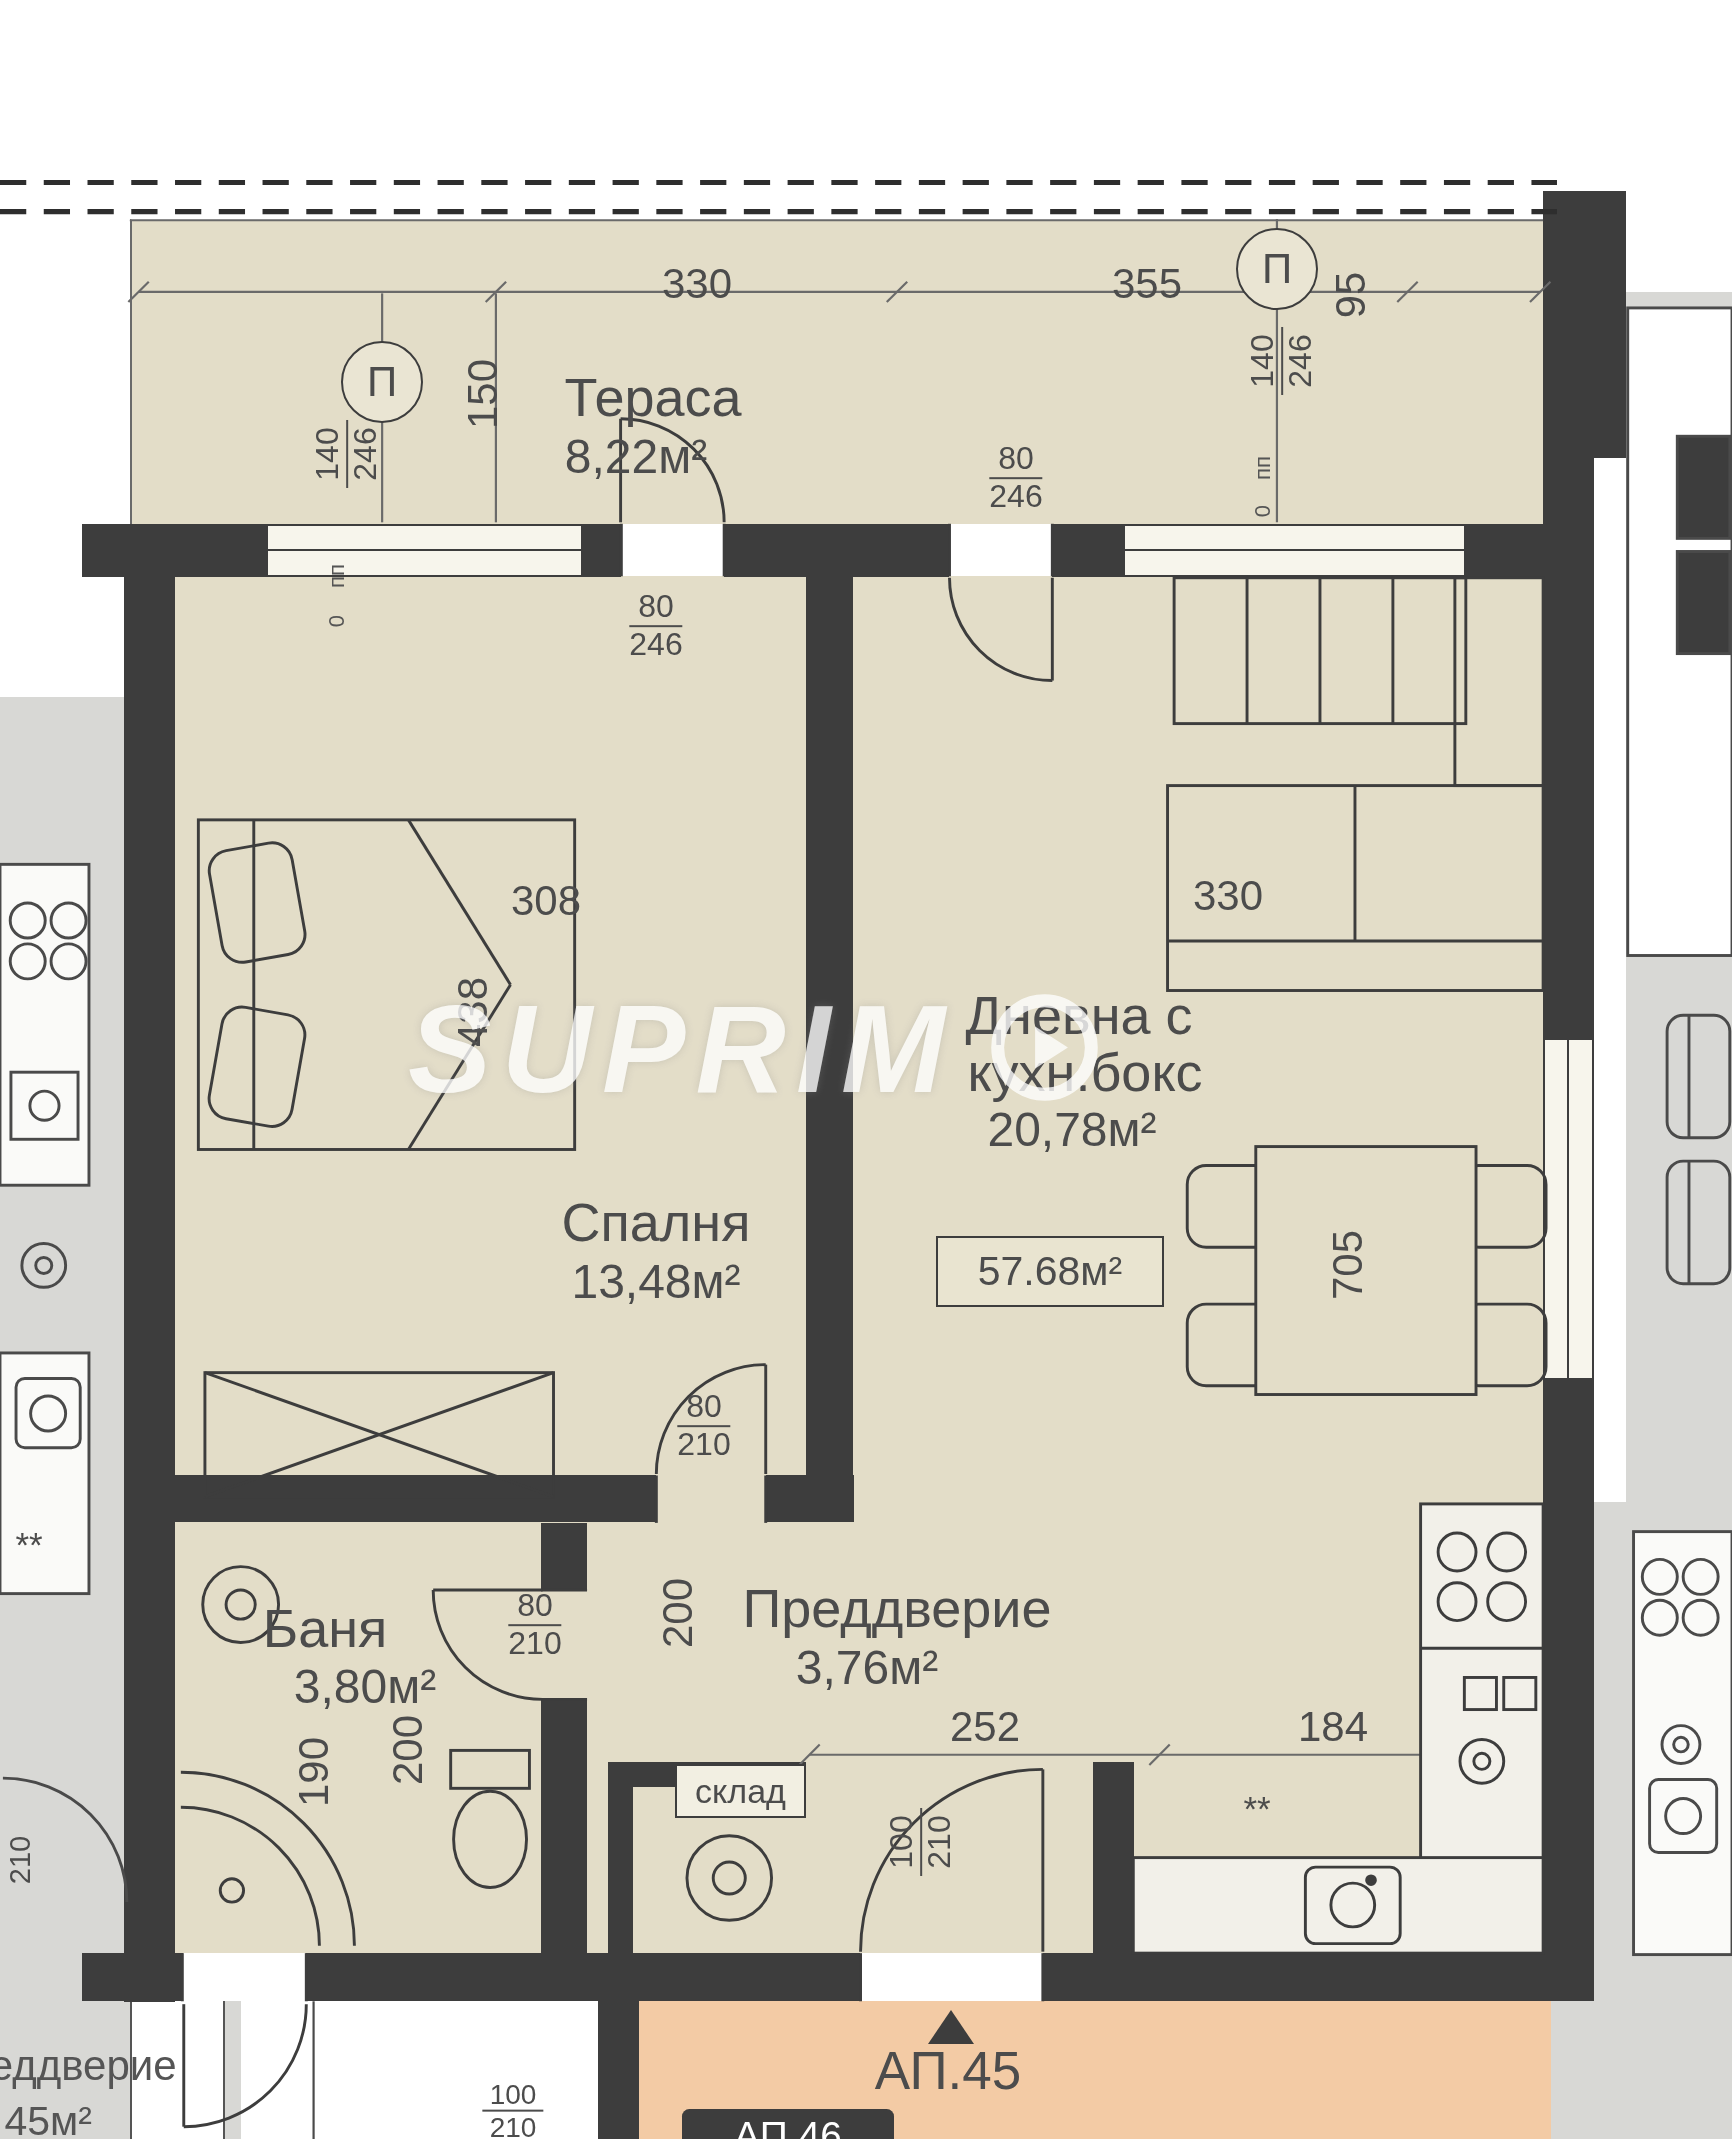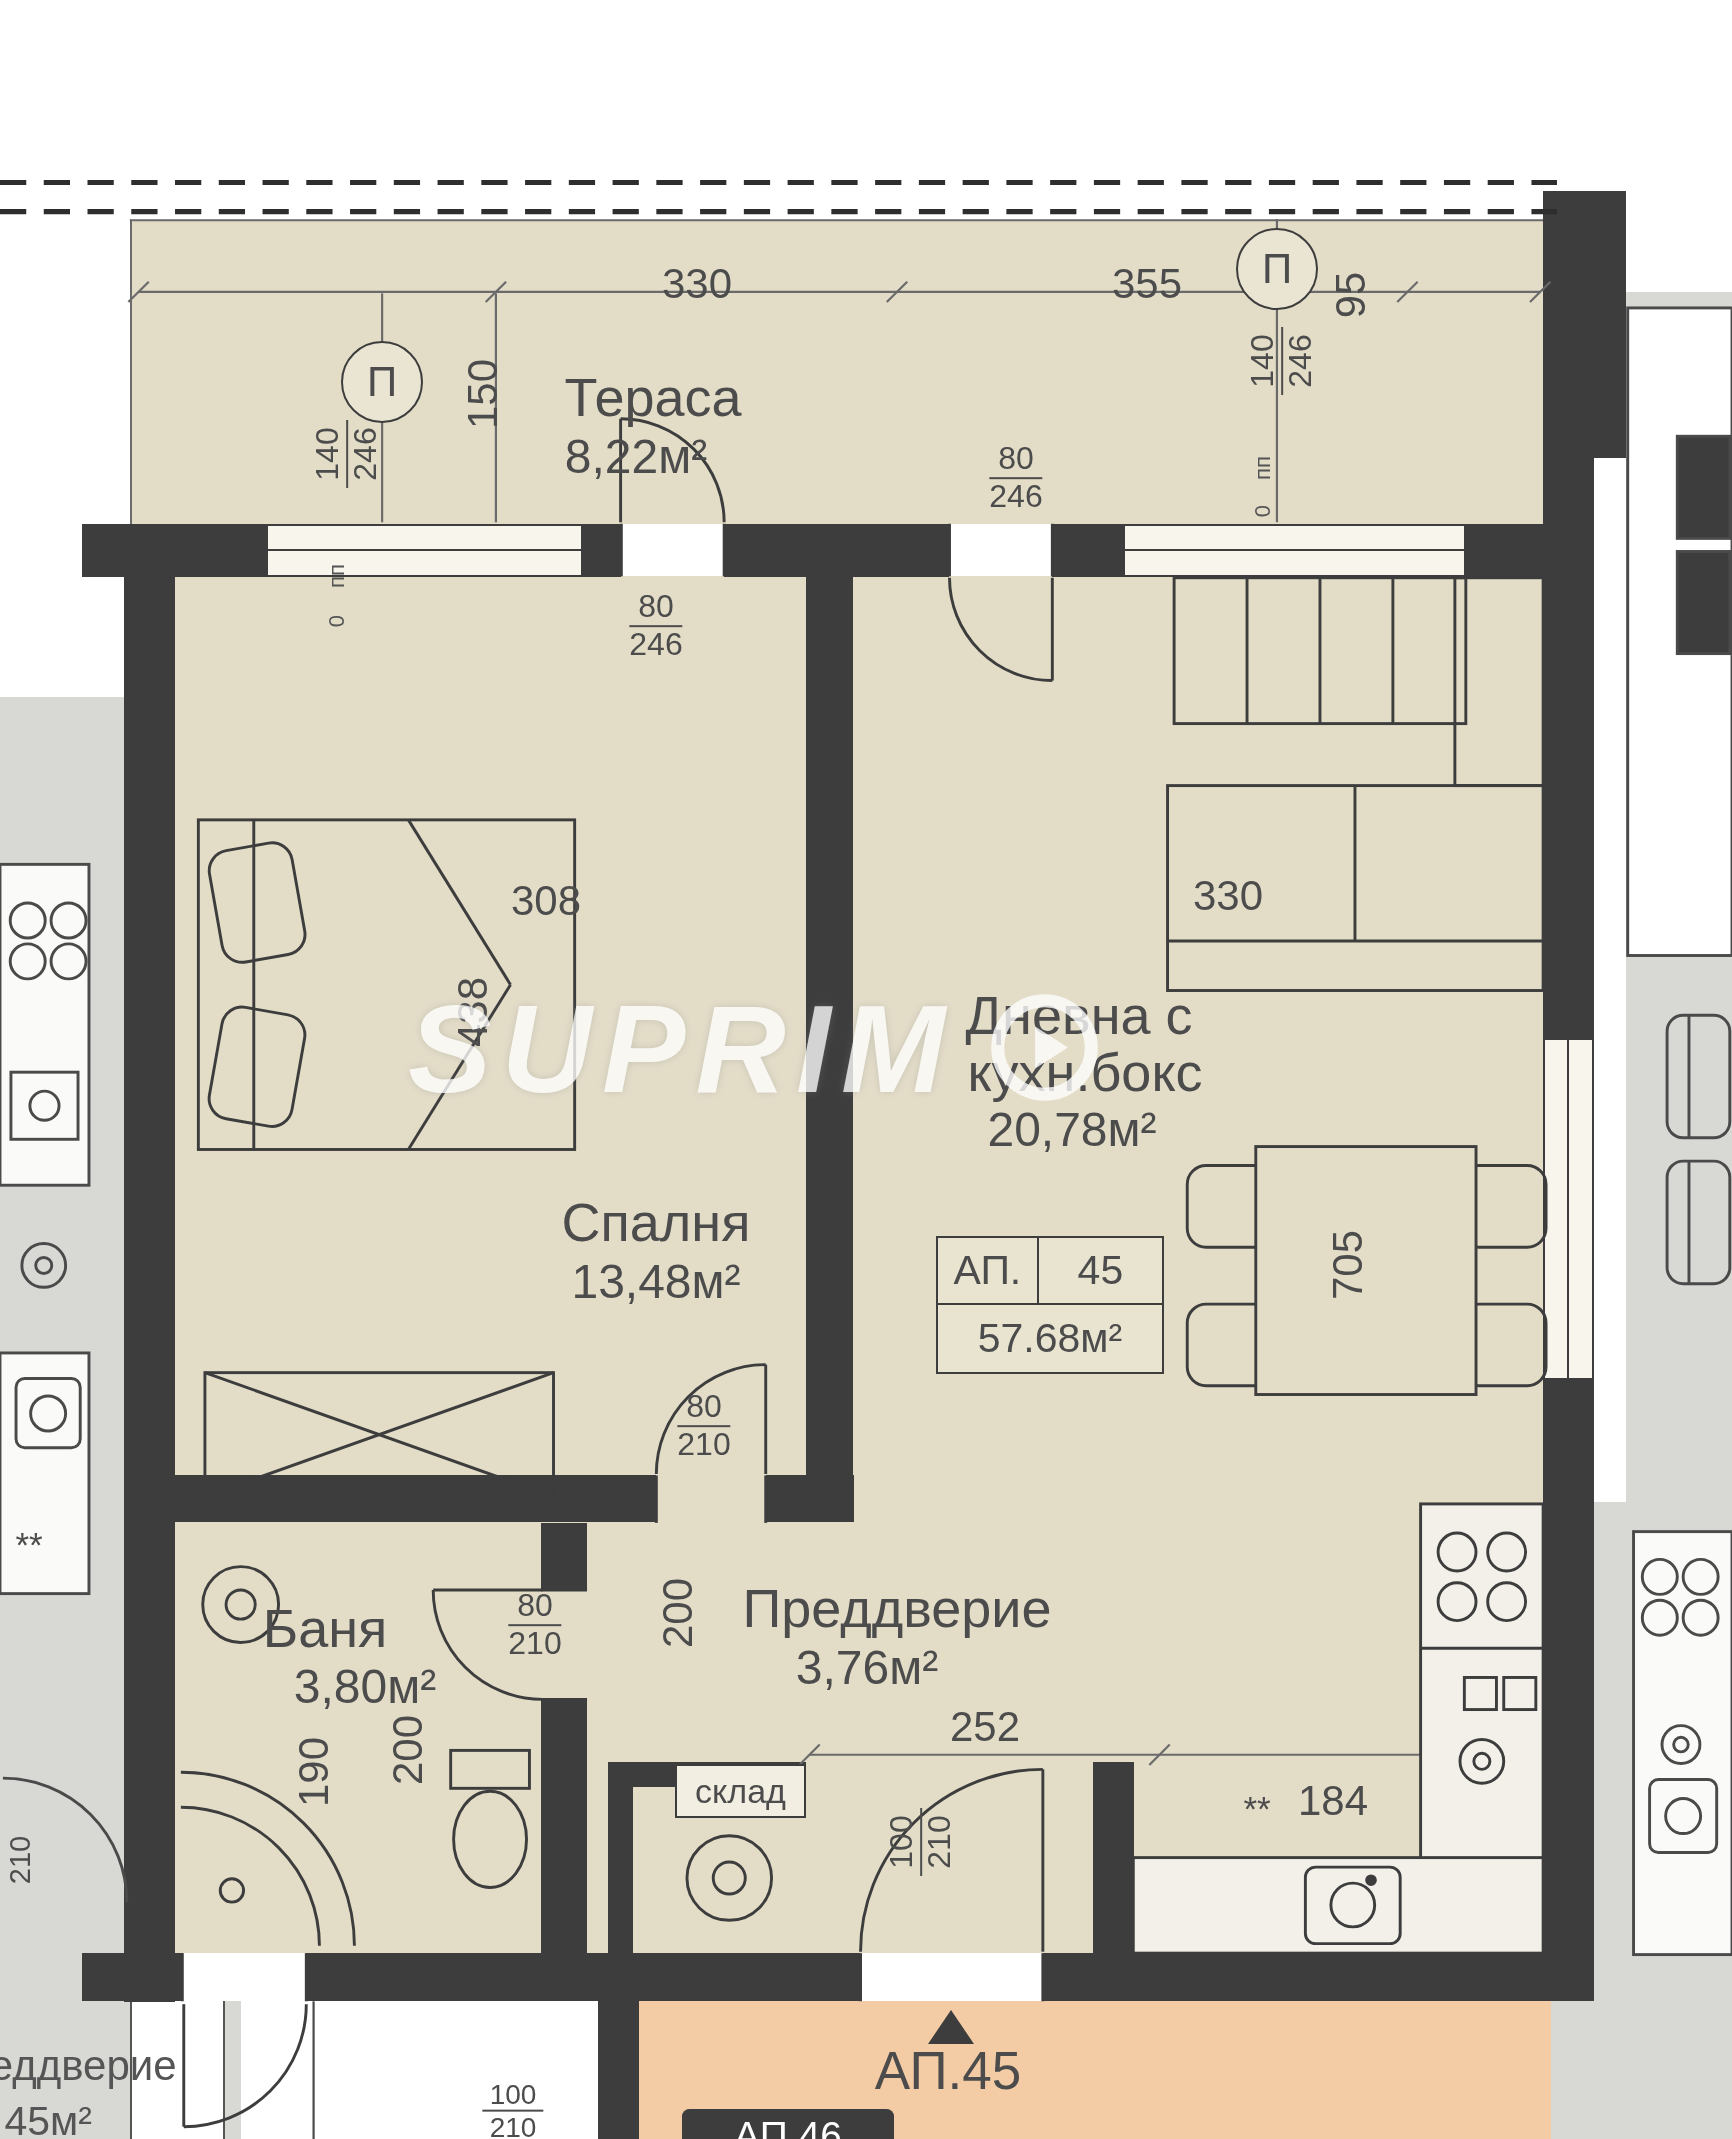--- a/index.html
+++ b/index.html
@@ -275,24 +275,20 @@
   <div class="ctr room-area" style="left:867px;top:1667px">3,76м²</div>
 
   <div class="ctr room-name" style="left:325px;top:1628px">Баня</div>
   <div class="ctr room-area" style="left:365px;top:1686px">3,80м²</div>
 
   <div class="storebox" style="left:675px;top:1764px;width:131px;height:54px">
     <span>склад</span>
   </div>
 
   <div class="infobox" style="left:936px;top:1236px">
-    <div class="r1">
-      <div class="c c1">АП.</div>
-      <div class="c c2">45</div>
-    </div>
     <div class="r2">57.68м²</div>
   </div>
 
   <div class="ctr dim" style="left:697px;top:284px">330</div>
   <div class="ctr dim" style="left:1147px;top:284px">355</div>
   <div class="rot dim" style="left:1351px;top:295px">95</div>
   <div class="rot dim" style="left:483px;top:394px">150</div>
 
   <div class="frac rot" style="left:347px;top:454px">
     <div class="ftop">140</div>
@@ -329,21 +325,21 @@
   <div class="frac ctr" style="left:535px;top:1625px">
     <div class="ftop">80</div>
     <div>210</div>
   </div>
 
   <div class="rot dim" style="left:678px;top:1613px">200</div>
   <div class="rot dim" style="left:408px;top:1750px">200</div>
   <div class="rot dim" style="left:314px;top:1772px">190</div>
 
   <div class="ctr dim" style="left:985px;top:1727px">252</div>
-  <div class="ctr dim" style="left:1333px;top:1801px">184</div>
+  <div class="ctr dim" style="left:1333px;top:1727px">184</div>
 
   <div class="frac rot" style="left:921px;top:1842px">
     <div class="ftop">100</div>
     <div>210</div>
   </div>
 
   <div class="frac ctr frac-sm" style="left:513px;top:2111px">
     <div class="ftop">100</div>
     <div>210</div>
   </div>

